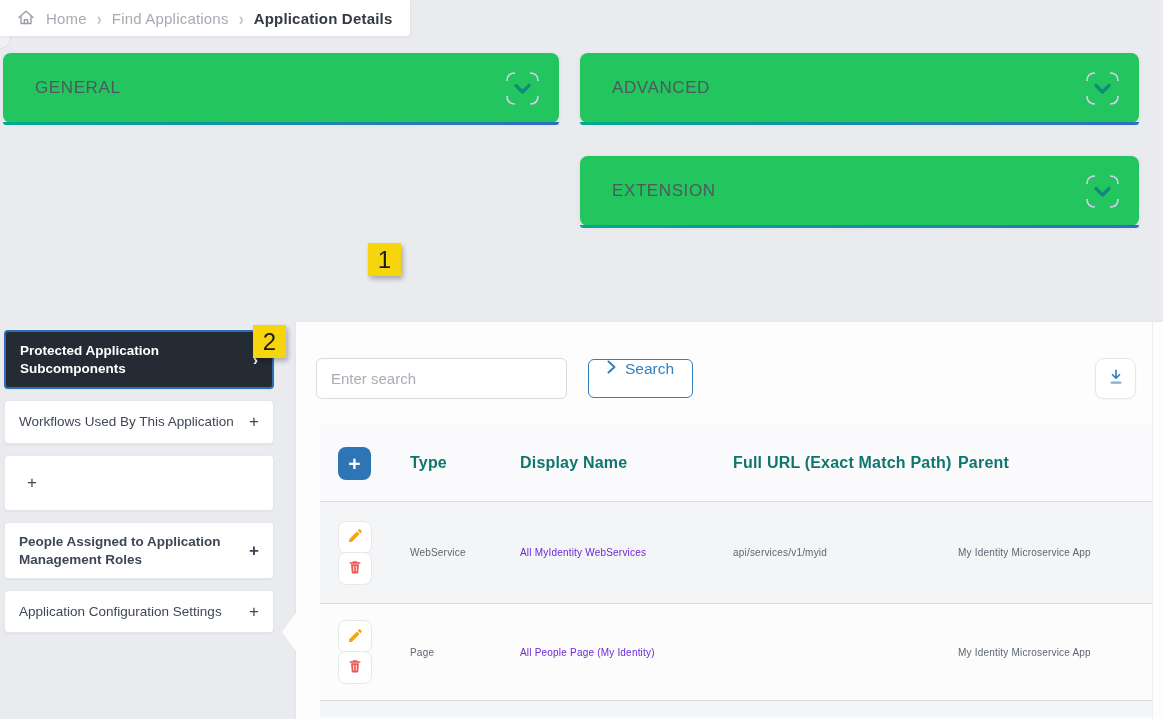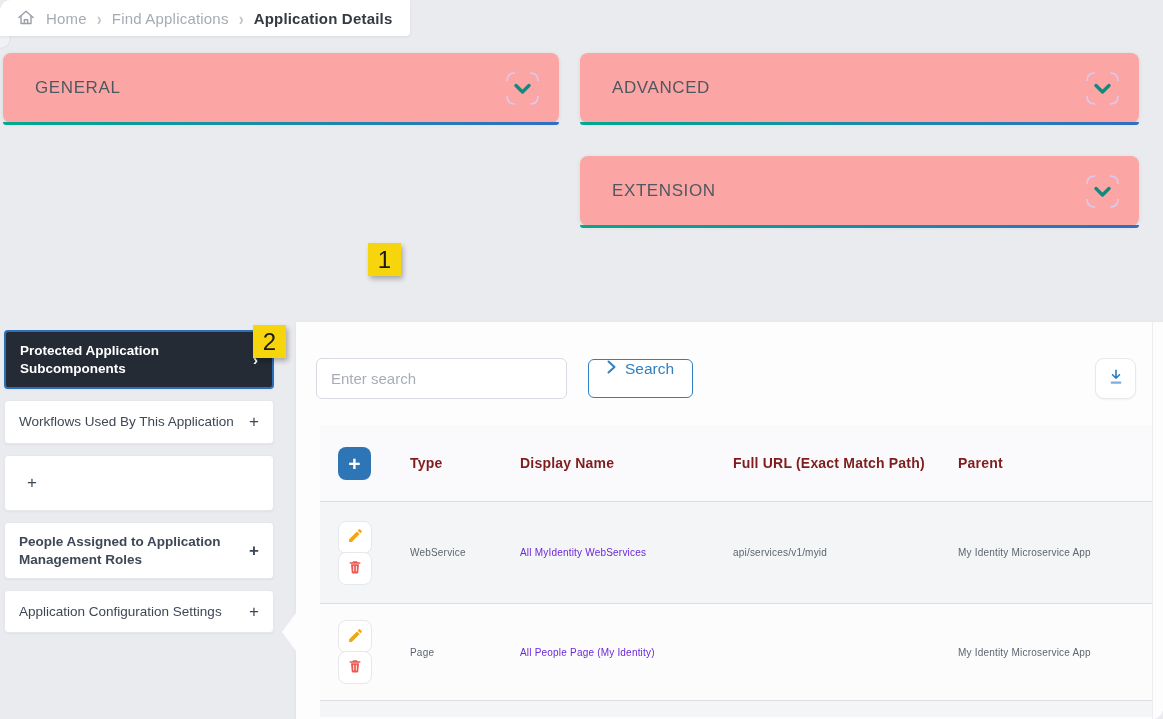--- a/index.html
+++ b/index.html
@@ -1,32 +1,32 @@
 <!DOCTYPE html>
 <html><head>
 <meta charset="utf-8">
 <style>
   * { margin: 0; padding: 0; box-sizing: border-box; }
   html, body { width: 1163px; height: 719px; }
   body { font-family: "Liberation Sans", sans-serif; background: #EAEBEF; }
-  .screen { position: relative; width: 1163px; height: 719px; overflow: hidden; background: #EAEBEF; border-radius: 11px; }
+  .screen { position: relative; width: 1163px; height: 719px; overflow: hidden; background: #EAEBEF; }
 
   
   .crumb-bar { position: absolute; left: 0; top: 0; width: 410px; height: 36px; background: #fff;
     display: flex; align-items: center; gap: 10px; padding-left: 16px;
     box-shadow: 0 1px 3px rgba(40,45,60,.08); border-radius: 0 0 4px 0; z-index: 5; }
   .crumb-bar .home-ic { display: flex; align-items: center; }
   .crumb { font-size: 15px; color: #A6ABB3; letter-spacing: .2px; cursor: pointer; }
   .crumb.active { color: #343A42; font-weight: bold; cursor: default; }
   .crumb-sep { color: #C2C6CC; font-size: 15px; font-weight: bold; transform: scaleY(1.2); }
   .edge-circle { position: absolute; left: -11px; top: 27px; width: 22px; height: 22px; border-radius: 50%;
     background: #F0F1F4; border: 1px solid #DDDFE4; z-index: 4; }
 
   
-  .card { position: absolute; height: 70px; background: #fca5a5; border-radius: 8px;
+  .card { position: absolute; height: 70px; background: #22c55e; border-radius: 8px;
     box-shadow: 0 1px 4px rgba(40,45,60,.10); display: flex; align-items: center;
     justify-content: space-between; padding: 0 18px 0 32px; }
   .card::after { content: ""; position: absolute; left: 0; right: 0; bottom: -2px; height: 3px;
     border-radius: 0 0 8px 8px; background: linear-gradient(to right, #00A98F, #2F6FC0); }
   .card-title { font-size: 17px; color: #50585F; letter-spacing: .6px; font-weight: 500; }
   .card-general  { left: 3px;   top: 53px;  width: 556px; }
   .card-advanced { left: 580px; top: 53px;  width: 559px; }
   .card-extension{ left: 580px; top: 156px; width: 559px; }
   .expand-btn { width: 37px; height: 37px; background: transparent; border: none; cursor: pointer; padding: 0; }
 
@@ -74,21 +74,21 @@
     background: #fff; border: 1.5px solid #2F80C3; border-radius: 6px; color: #2F80C3; font-size: 15.5px;
     display: inline-flex; align-items: flex-start; gap: 9px; cursor: pointer; font-family: "Liberation Sans", sans-serif; }
   .download-btn { position: absolute; left: 799px; top: 36px; width: 41px; height: 41px; background: #fff;
     border: 1px solid #E6E8EC; border-radius: 9px; box-shadow: 0 1px 2px rgba(40,45,60,.06);
     display: flex; align-items: center; justify-content: center; cursor: pointer; }
 
   
   .tbl { position: absolute; left: 24px; top: 103px; width: 832px; }
   .trow { display: grid; grid-template-columns: 90px 110px 213px 225px 194px; align-items: center; }
   .thead { height: 76px; background: #FAFAFC; }
-  .th { font-size: 14px; font-weight: bold; color: #7f1d1d; letter-spacing: .2px; }
+  .th { font-size: 16px; font-weight: bold; color: #0f766e; letter-spacing: .2px; }
   .add-btn { width: 33px; height: 33px; margin-left: 18px; background: #2E75B6; border: none; border-radius: 8px;
     color: #fff; font-size: 21px; font-weight: bold; line-height: 1; cursor: pointer; }
   .row { border-top: 1px solid #DBDDE1; }
   .row-1 { height: 102px; background: #F4F5F7; }
   .row-2 { height: 97px; background: #FCFCFD; }
   .row-stub { height: 17px; background: #F4F5F7; border-top: 1px solid #DBDDE1; }
   .cell { font-size: 10px; color: #5D6670; letter-spacing: .2px; padding-right: 10px; }
   .cell.link { color: #6d28d9; cursor: pointer; }
   .actions { display: flex; flex-direction: column; margin-left: 18px; width: 34px; }
   .act-btn { width: 34px; height: 33px; background: #fff; border: 1px solid #E7E8EC; border-radius: 8px;

